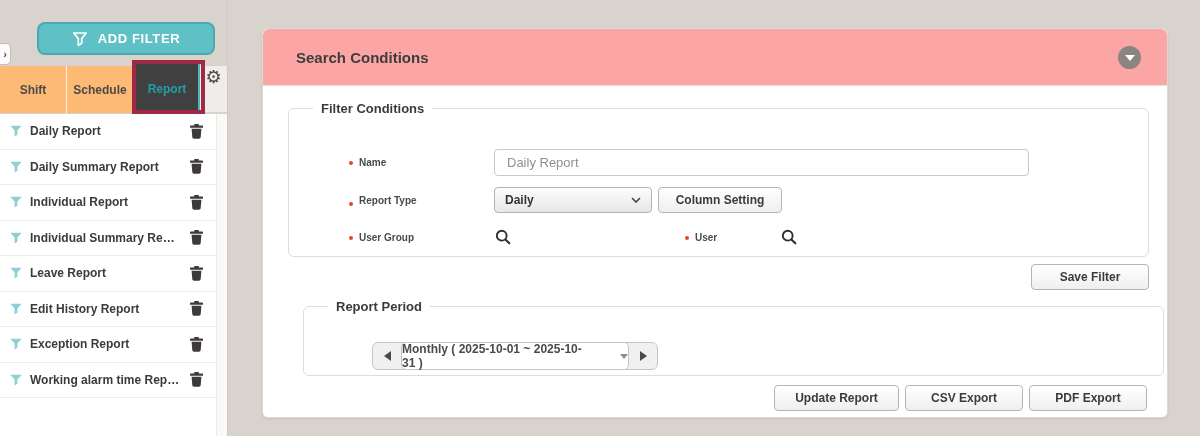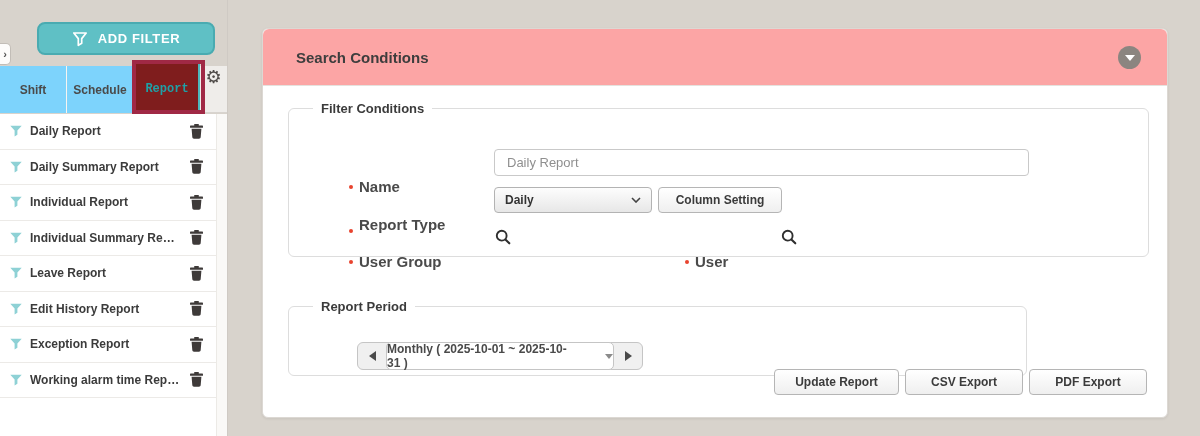--- a/index.html
+++ b/index.html
@@ -22,26 +22,26 @@
   }
   .collapse-handle {
     position:absolute; left:0; top:43px; width:11px; height:22px;
     background:#fdfcfb; border:1px solid #c2bdb7; border-left:none;
     border-radius:0 5px 5px 0; display:flex; align-items:center; justify-content:center;
     font-size:11px; font-weight:bold; color:#555; cursor:pointer;
   }
   .tabs { display:flex; height:47px; background:#eae7e3; border-bottom:1px solid #d8d4cf; }
   .tab {
     width:67px; height:47px; display:flex; align-items:center; justify-content:center;
-    font-size:12px; font-weight:bold; color:#4a4a4a; background:#7dd3fc;
+    font-size:12px; font-weight:bold; color:#4a4a4a; background:#fdba74;
     border-right:1px solid #f6f4f1; cursor:pointer;
   }
   .tab.active {
-    width:66px; height:51px; margin-top:-3px; background:#7f1d1d; color:#1fa0a6;
-    border-left:2px solid #4db7bc; border-right:2px solid #4db7bc; position:relative; z-index:2;font-family:Liberation Mono, monospace;
+    width:66px; height:51px; margin-top:-3px; background:#404040; color:#1fa0a6;
+    border-left:2px solid #4db7bc; border-right:2px solid #4db7bc; position:relative; z-index:2;
   }
   .gear-zone { flex:1; display:flex; justify-content:center; background:#efedea; }
   .gear { font-size:18px; color:#4f4b48; margin-top:2px; line-height:1; cursor:pointer; }
   .report-highlight {
     position:absolute; left:132px; top:60px; width:73px; height:54px;
     border:4px solid #a02945; z-index:5; pointer-events:none;
   }
   .list { position:absolute; top:114px; left:0; right:0; bottom:0; background:#fff; }
   .scroll-track { position:absolute; top:114px; right:0; width:11px; bottom:0; background:#faf9f7; border-left:1px solid #eceae6; }
   .list-item {
@@ -64,23 +64,23 @@
   .card-title { flex:1; font-size:15px; font-weight:bold; color:#3d3d3d; }
   .collapse-btn {
     width:23px; height:23px; border-radius:50%; background:#8b8580; border:none;
     display:flex; align-items:center; justify-content:center; cursor:pointer;
   }
   .tri-down-white { width:0; height:0; border-left:5px solid transparent; border-right:5px solid transparent; border-top:6px solid #fff; margin-top:2px; }
 
   .fieldset { position:absolute; border:1px solid #ddd; border-radius:6px; }
   .fieldset legend { font-size:13px; font-weight:bold; color:#3b3b3b; padding:0 8px; margin-left:24px; }
   .fs-filter  { left:25px; top:72px;  width:861px; height:156px; }
-  .fs-period  { left:25px; top:270px; width:739px; height:77px; }
-
-  .fld-label { position:absolute; display:flex; align-items:center; gap:6px; font-size:15px; font-weight:bold; color:#4a4a4a;margin-top:21px; }
+  .fs-period  { left:40px; top:270px; width:861px; height:77px; }
+
+  .fld-label { position:absolute; display:flex; align-items:center; gap:6px; font-size:10px; font-weight:bold; color:#4a4a4a; }
   .dot { width:4px; height:4px; border-radius:50%; background:#e8432e; flex:none; }
 
   .name-label  { left:60px; top:41px; }
   .type-label  { left:60px; top:79px;align-items:flex-end; }
   .ug-label    { left:60px; top:116px; }
   .user-label  { left:396px; top:116px; }
 
   .name-input {
     position:absolute; left:205px; top:33px; width:535px; height:27px;
     border:1px solid #c9c9c9; border-radius:4px; padding:0 12px;
@@ -112,21 +112,21 @@
   .pc-arrow { width:28px; display:flex; align-items:center; justify-content:center; cursor:pointer; background:none; border:none; }
   .pc-mid {
     width:228px; margin:-1px 0; background:#fff; border:1px solid #c5c5c5; border-radius:5px;
     display:flex; align-items:center; justify-content:center; gap:28px;
     font-size:12px; font-weight:bold; color:#4a4a4a; cursor:pointer; position:relative; z-index:1;
   }
   .tri-left  { width:0; height:0; border-top:5px solid transparent; border-bottom:5px solid transparent; border-right:7px solid #4a4a4a; }
   .tri-right { width:0; height:0; border-top:5px solid transparent; border-bottom:5px solid transparent; border-left:7px solid #4a4a4a; }
   .tri-down-gray { width:0; height:0; border-left:4px solid transparent; border-right:4px solid transparent; border-top:5px solid #8b8b8b; }
 
-  .actions { position:absolute; right:20px; top:340px; display:flex; gap:6px; }
+  .actions { position:absolute; right:20px; top:356px; display:flex; gap:6px; }
   .actions .btn { height:26px; }
   .w125 { width:125px; } .w118 { width:118px; }
 </style>
 </head>
 <body>
 
 <div class="sidebar">
 
   <div class="sidebar-top">
     <button class="add-filter-btn">
@@ -336,20 +336,21 @@
     <button class="search-btn user-search">
       <span class="icon-wrap">
         <svg viewBox="0 0 16 16" width="16" height="16">
             <circle cx="6.7" cy="6.7" r="4.9" fill="none" stroke="#2f2f2f" stroke-width="1.9"></circle>
             <line x1="10.4" y1="10.4" x2="14.3" y2="14.3" stroke="#2f2f2f" stroke-width="2.1" stroke-linecap="round"></line>
           </svg>
       </span>
     </button>
   </fieldset>
 
+  <button class="btn save-filter-btn">Save Filter</button>
 
   <fieldset class="fieldset fs-period">
     <legend>Report Period</legend>
     <div class="period-control">
       <button class="pc-arrow">
         <span class="tri-left"></span>
       </button>
       <div class="pc-mid">
         <span>Monthly ( 2025-10-01 ~ 2025-10-31 )</span>
         <span class="tri-down-gray"></span>

